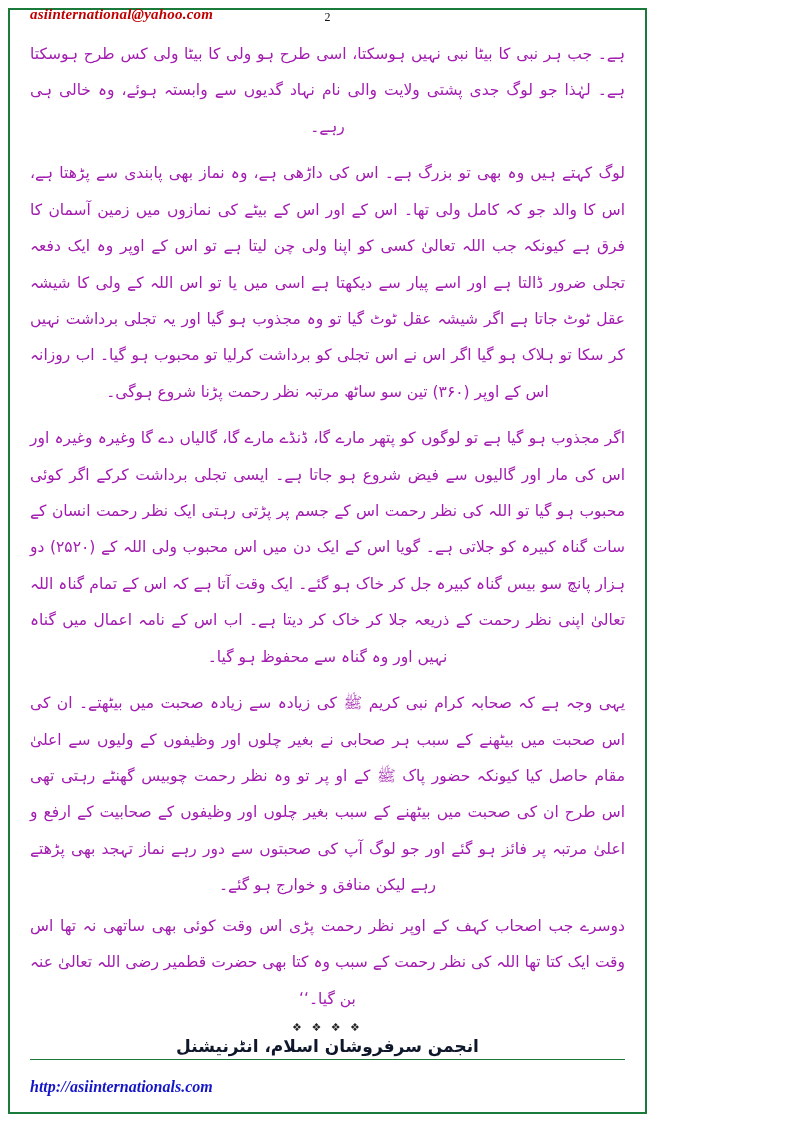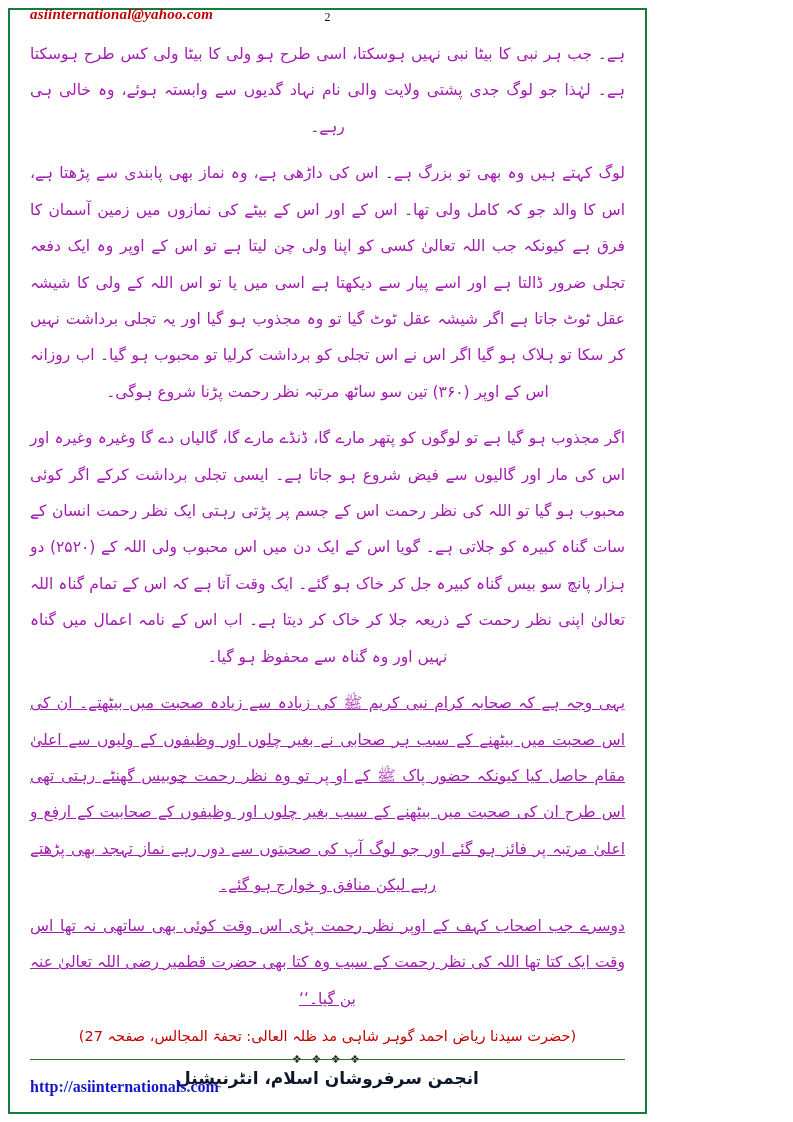--- a/index.html
+++ b/index.html
@@ -64,21 +64,20 @@
     line-height: 2.35;
     color: #a21caf;
     margin: 0 0 10px 0;
     unicode-bidi: plaintext;
   }
   .para.first {
     margin-top: 4px;
   }
   .para.tight {
     margin-bottom: 4px;
-    text-decoration: underline;
   }
   .citation {
     direction: rtl;
     text-align: center;
     font-family: "DejaVu Sans", sans-serif;
     font-size: 14.5px;
     line-height: 1.9;
     color: #c00000;
     margin: 6px 0 2px 0;
   }
@@ -123,20 +122,21 @@
   }
   .footer-left .sep {
     color: #c00000;
     font-weight: normal;
     padding: 0 4px;
   }
   .footer-left .mail2 {
     font-size: 12.5px;
   }
   .footer-right {
+    font-style: italic;
     font-weight: bold;
     font-size: 16px;
     color: #1414c8;
   }
 </style>
 </head>
 <body>
 
 <div class="page">
 
@@ -145,21 +145,20 @@
   <div class="header-email">asiinternational@yahoo.com</div>
   <div class="page-number">2</div>
 
   <div class="content">
     <p class="para first">ہے۔ جب ہر نبی کا بیٹا نبی نہیں ہوسکتا، اسی طرح ہو ولی کا بیٹا ولی کس طرح ہوسکتا ہے۔ لہٰذا جو لوگ جدی پشتی ولایت والی نام نہاد گدیوں سے وابستہ ہوئے، وہ خالی ہی رہے۔</p>
     <p class="para">لوگ کہتے ہیں وہ بھی تو بزرگ ہے۔ اس کی داڑھی ہے، وہ نماز بھی پابندی سے پڑھتا ہے، اس کا والد جو کہ کامل ولی تھا۔ اس کے اور اس کے بیٹے کی نمازوں میں زمین آسمان کا فرق ہے کیونکہ جب اللہ تعالیٰ کسی کو اپنا ولی چن لیتا ہے تو اس کے اوپر وہ ایک دفعہ تجلی ضرور ڈالتا ہے اور اسے پیار سے دیکھتا ہے اسی میں یا تو اس اللہ کے ولی کا شیشہ عقل ٹوٹ جاتا ہے اگر شیشہ عقل ٹوٹ گیا تو وہ مجذوب ہو گیا اور یہ تجلی برداشت نہیں کر سکا تو ہلاک ہو گیا اگر اس نے اس تجلی کو برداشت کرلیا تو محبوب ہو گیا۔ اب روزانہ اس کے اوپر (۳۶۰) تین سو ساٹھ مرتبہ نظر رحمت پڑنا شروع ہوگی۔</p>
     <p class="para">اگر مجذوب ہو گیا ہے تو لوگوں کو پتھر مارے گا، ڈنڈے مارے گا، گالیاں دے گا وغیرہ وغیرہ اور اس کی مار اور گالیوں سے فیض شروع ہو جاتا ہے۔ ایسی تجلی برداشت کرکے اگر کوئی محبوب ہو گیا تو اللہ کی نظر رحمت اس کے جسم پر پڑتی رہتی ایک نظر رحمت انسان کے سات گناہ کبیرہ کو جلاتی ہے۔ گویا اس کے ایک دن میں اس محبوب ولی اللہ کے (۲۵۲۰) دو ہزار پانچ سو بیس گناہ کبیرہ جل کر خاک ہو گئے۔ ایک وقت آتا ہے کہ اس کے تمام گناہ اللہ تعالیٰ اپنی نظر رحمت کے ذریعہ جلا کر خاک کر دیتا ہے۔ اب اس کے نامہ اعمال میں گناہ نہیں اور وہ گناہ سے محفوظ ہو گیا۔</p>
     <p class="para tight">یہی وجہ ہے کہ صحابہ کرام نبی کریم ﷺ کی زیادہ سے زیادہ صحبت میں بیٹھتے۔ ان کی اس صحبت میں بیٹھنے کے سبب ہر صحابی نے بغیر چلوں اور وظیفوں کے ولیوں سے اعلیٰ مقام حاصل کیا کیونکہ حضور پاک ﷺ کے او پر تو وہ نظر رحمت چوبیس گھنٹے رہتی تھی اس طرح ان کی صحبت میں بیٹھنے کے سبب بغیر چلوں اور وظیفوں کے صحابیت کے ارفع و اعلیٰ مرتبہ پر فائز ہو گئے اور جو لوگ آپ کی صحبتوں سے دور رہے نماز تہجد بھی پڑھتے رہے لیکن منافق و خوارج ہو گئے۔</p>
     <p class="para tight">دوسرے جب اصحاب کہف کے اوپر نظر رحمت پڑی اس وقت کوئی بھی ساتھی نہ تھا اس وقت ایک کتا تھا اللہ کی نظر رحمت کے سبب وہ کتا بھی حضرت قطمیر رضی اللہ تعالیٰ عنہ بن گیا۔‘‘</p>
 
-    <div class="citation">(حضرت سیدنا ریاض احمد گوہر شاہی مد ظلہ العالی: تحفۃ المجالس، صفحہ 27)</div>
     <div class="ornaments">❖ ❖ ❖ ❖</div>
     <div class="org-name">انجمن سرفروشان اسلام، انٹرنیشنل</div>
   </div>
 
   <div class="footer-rule"></div>
 
   <div class="footer">
     <div class="footer-right">http://asiinternationals.com</div>
   </div>
 

